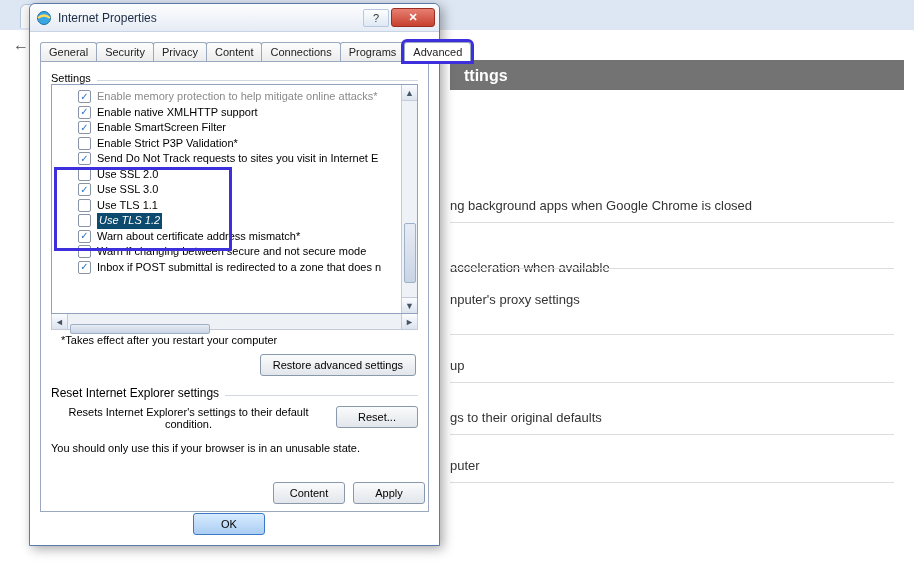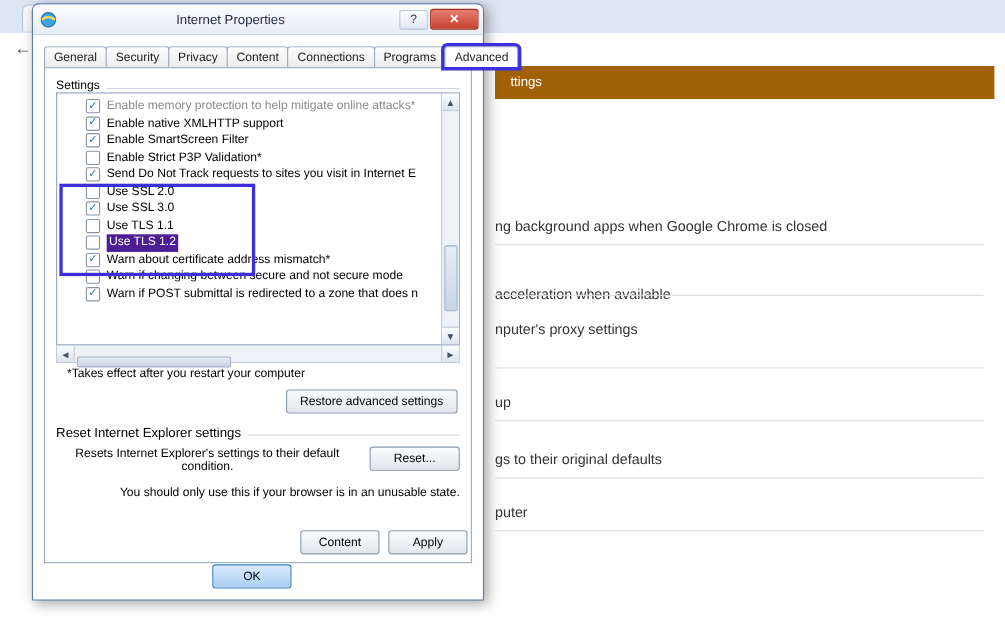--- a/index.html
+++ b/index.html
@@ -58,24 +58,25 @@
     position: absolute;
     top: 34px; left: 10px;
     width: 22px; height: 22px;
     display: flex; align-items: center; justify-content: center;
     color: #555; font-size: 16px;
   }
   .bg-bluebar {
     position: absolute;
     top: 60px; left: 450px; right: 10px;
     height: 30px;
-    background: #a16207;
+    background: #737373;
     color: #fff;
     padding: 7px 14px;
-    font-size: 12px;
+    font-size: 16px;
+    font-weight: bold;
   }
   .bg-item {
     position: absolute;
     left: 450px;
     color: #333;
     font-size: 13px;
   }
   .bg-divider {
     position: absolute;
     left: 450px; right: 20px;
@@ -99,21 +100,21 @@
     border-bottom: 1px solid #c8d3e4;
     display: flex;
     align-items: center;
     padding: 0 4px 0 6px;
     border-radius: 6px 6px 0 0;
   }
   .titlebar .ie-icon {
     width: 16px; height: 16px;
     margin-right: 6px;
   }
-  .titlebar .title { flex: 1; color: #1b2b44; text-align: center; }
+  .titlebar .title { flex: 1; color: #1b2b44; }
   .tb-btn {
     width: 26px; height: 18px;
     display: flex; align-items: center; justify-content: center;
     font-size: 11px; color: #333;
     border: 1px solid transparent;
     margin-left: 2px;
     border-radius: 2px;
   }
   .tb-help { border:1px solid #b7c8df; background:linear-gradient(#fdfefe,#dfe8f4);}
   .tb-close {
@@ -190,24 +191,25 @@
     font-size: 10px;
     color: #2a74c7;
     line-height: 1;
   }
   .highlight-box {
     position: absolute;
     border: 3px solid #3e2fdc;
     pointer-events: none;
   }
   .row-selected {
-    background: #4c1d95;
+    background: #0c4a6e;
     color: #fff;
     display: inline-block;
     padding: 0 2px;
+    font-style: italic;
   }
   .row-disabled { color: #8a8a8a; }
 
   .vscroll {
     position: absolute;
     right: 0; top: 0; bottom: 0;
     width: 16px;
     background: #eef1f6;
     border-left: 1px solid #c3cbd8;
     display: flex; flex-direction: column;
@@ -275,21 +277,20 @@
     display: flex;
     align-items: flex-start;
     gap: 10px;
     margin-top: 6px;
     font-size: 11px;
   }
   .reset-row .desc { flex: 1; color:#000;text-align:center;}
   .warning {
     font-size: 11px;
     margin-top: 12px;
-    text-align: right;
   }
 
   .dialog-buttons {
     position: absolute;
     bottom: 10px; right: 14px;
     display: flex;
     gap: 8px;
   }
 
   .settings-label-wrap {
@@ -406,21 +407,21 @@
         <div class="chk-row">
           <span class="chk checked"></span>
           <span>Warn about certificate address mismatch*</span>
         </div>
         <div class="chk-row">
           <span class="chk"></span>
           <span>Warn if changing between secure and not secure mode</span>
         </div>
         <div class="chk-row">
           <span class="chk checked"></span>
-          <span>Warn if POST submittal is redirected to a zone that does n</span>
+          <span>Inbox if POST submittal is redirected to a zone that does n</span>
         </div>
       </div>
 
       <div class="highlight-box" style="left:2px; top:82px; width:178px; height:84px;"></div>
 
       <div class="vscroll">
         <div class="arrow">▲</div>
         <div style="flex:1;position:relative;">
           <div class="thumb" style="position:absolute; top:120px; height:60px;"></div>
         </div>

